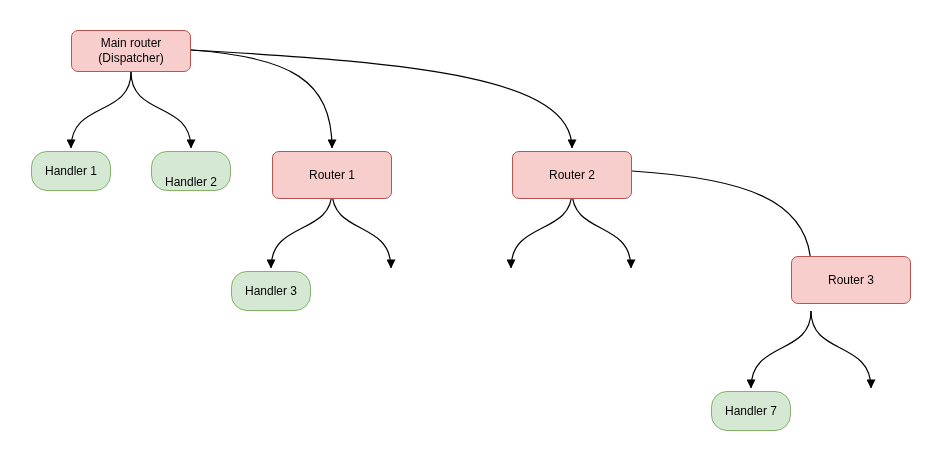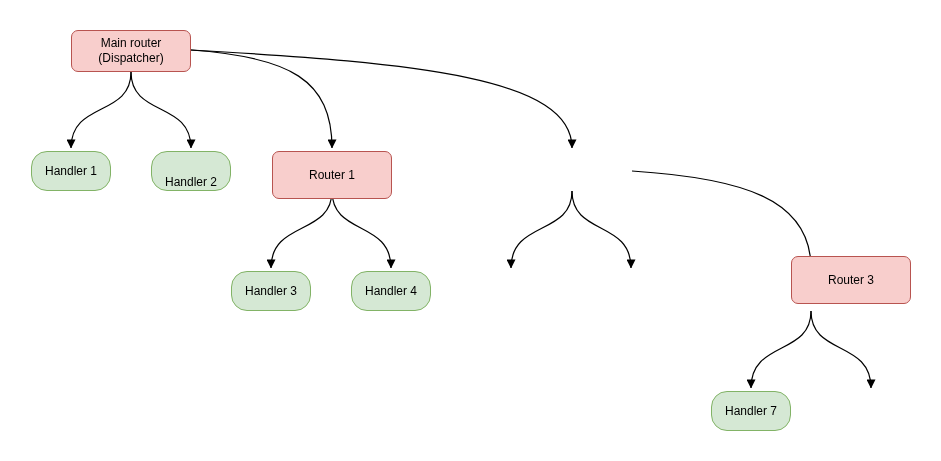--- a/index.html
+++ b/index.html
@@ -92,28 +92,28 @@
   </div>
 
   <div class="node handler" style="left:151px; top:151px;align-items:flex-end;">
     <span class="label">Handler 2</span>
   </div>
 
   <div class="node router" style="left:272px; top:151px;">
     <span class="label">Router 1</span>
   </div>
 
+  <div class="node router" style="left:512px; top:151px;">
+    <span class="label">Router 2</span>
+  </div>
 
   <div class="node handler" style="left:231px; top:271px;">
     <span class="label">Handler 3</span>
   </div>
 
-  <div class="node handler" style="left:351px; top:271px;">
-    <span class="label">Handler 4</span>
-  </div>
 
 
 
   <div class="node router" style="left:751px; top:256px;margin-left:40px;">
     <span class="label">Router 3</span>
   </div>
 
   <div class="node handler" style="left:711px; top:391px;">
     <span class="label">Handler 7</span>
   </div>

